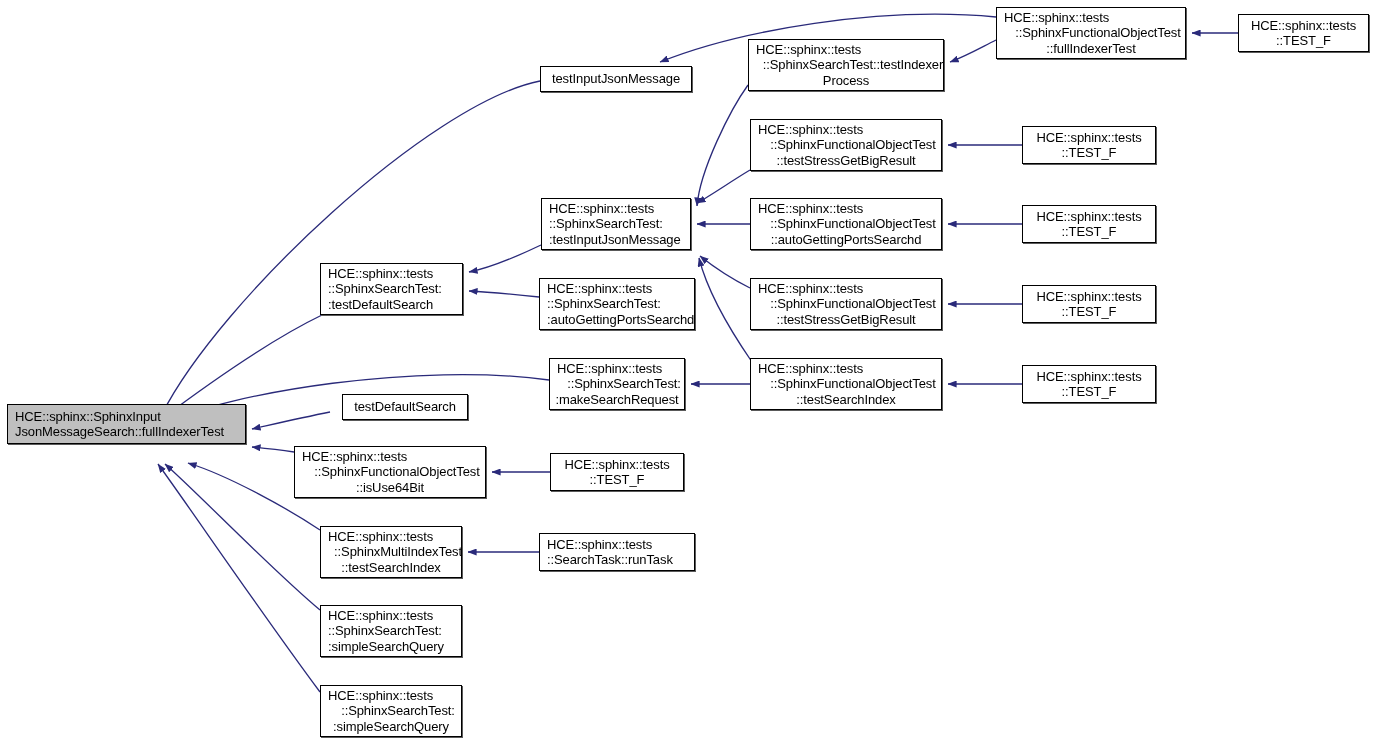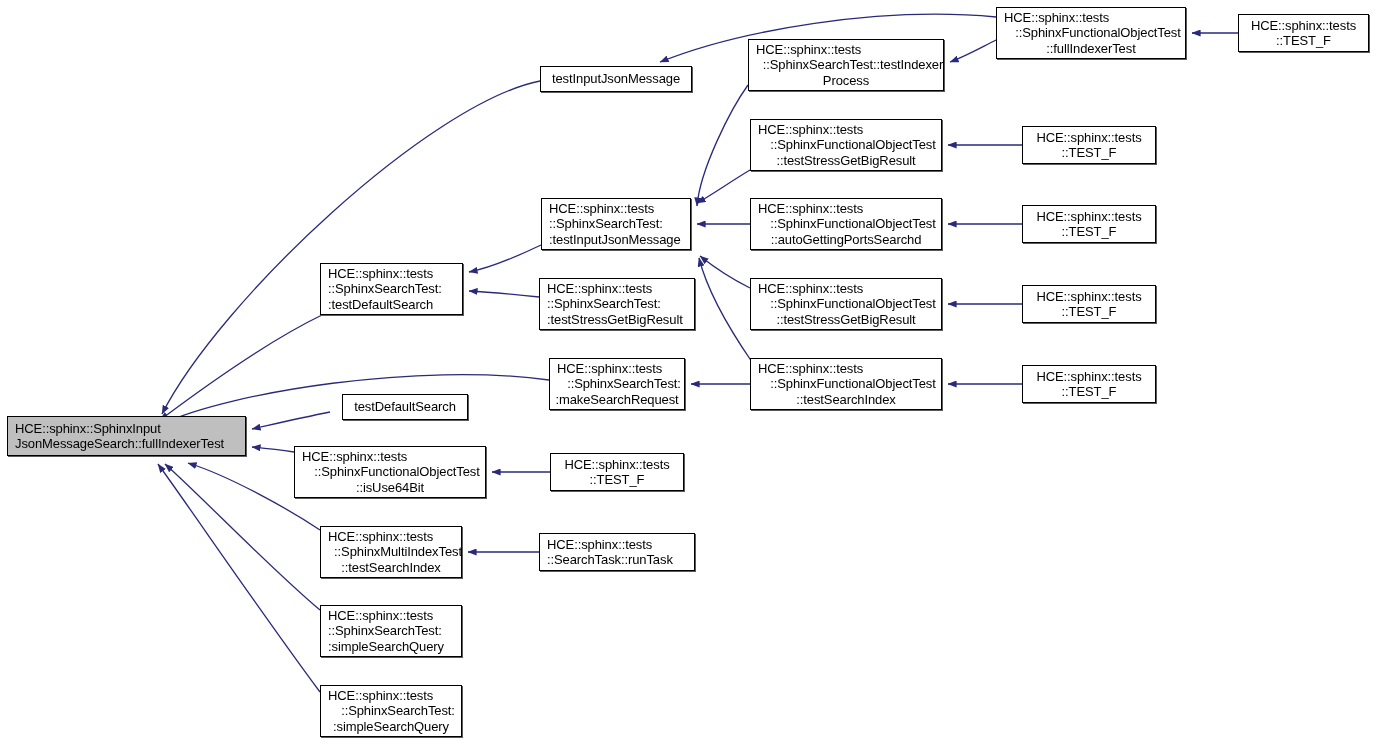--- a/index.html
+++ b/index.html
@@ -88,32 +88,32 @@
         <path d="M330,412 C300,418 270,425 252,429" fill="none" stroke="#2a2a7a" stroke-width="1.3" marker-end="url(#arrowhead)"></path>
         <path d="M294,452 C280,450 262,448 252,447" fill="none" stroke="#2a2a7a" stroke-width="1.3" marker-end="url(#arrowhead)"></path>
         <path d="M550,472 L492,472" fill="none" stroke="#2a2a7a" stroke-width="1.3" marker-end="url(#arrowhead)"></path>
         <path d="M320,530 C290,510 230,476 188,463" fill="none" stroke="#2a2a7a" stroke-width="1.3" marker-end="url(#arrowhead)"></path>
         <path d="M539,552 L468,552" fill="none" stroke="#2a2a7a" stroke-width="1.3" marker-end="url(#arrowhead)"></path>
         <path d="M320,610 C272,570 200,495 165,464" fill="none" stroke="#2a2a7a" stroke-width="1.3" marker-end="url(#arrowhead)"></path>
         <path d="M320,692 C262,614 190,508 158,464" fill="none" stroke="#2a2a7a" stroke-width="1.3" marker-end="url(#arrowhead)"></path>
       </g>
   </svg>
   <div id="nodes">
-      <div class="node ljust current" style="left: 7px; top: 416px; width: 239px; height: 40px;"><span class="line l0">HCE::sphinx::SphinxInput</span><span class="line l1">JsonMessageSearch::fullIndexerTest</span></div>
+      <div class="node ljust current" style="left: 7px; top: 404px; width: 239px; height: 40px;"><span class="line l0">HCE::sphinx::SphinxInput</span><span class="line l1">JsonMessageSearch::fullIndexerTest</span></div>
       <div class="node ctr" style="left: 540px; top: 66px; width: 152px; height: 26px;"><span class="line l0">testInputJsonMessage</span></div>
       <div class="node mixed" style="left: 748px; top: 39px; width: 196px; height: 52px;"><span class="line l0">HCE::sphinx::tests</span><span class="line l1">::SphinxSearchTest::testIndexer</span><span class="line l2">Process</span></div>
       <div class="node mixed" style="left: 996px; top: 7px; width: 190px; height: 52px;"><span class="line l0">HCE::sphinx::tests</span><span class="line l1">::SphinxFunctionalObjectTest</span><span class="line l2">::fullIndexerTest</span></div>
       <div class="node ctr" style="left: 1238px; top: 14px; width: 131px; height: 38px;"><span class="line l0">HCE::sphinx::tests</span><span class="line l1">::TEST_F</span></div>
       <div class="node mixed" style="left: 750px; top: 119px; width: 192px; height: 52px;"><span class="line l0">HCE::sphinx::tests</span><span class="line l1">::SphinxFunctionalObjectTest</span><span class="line l2">::testStressGetBigResult</span></div>
       <div class="node ctr" style="left: 1022px; top: 126px; width: 134px; height: 38px;"><span class="line l0">HCE::sphinx::tests</span><span class="line l1">::TEST_F</span></div>
       <div class="node ljust" style="left: 541px; top: 198px; width: 150px; height: 52px;"><span class="line l0">HCE::sphinx::tests</span><span class="line l1">::SphinxSearchTest:</span><span class="line l2">:testInputJsonMessage</span></div>
       <div class="node mixed" style="left: 750px; top: 198px; width: 192px; height: 52px;"><span class="line l0">HCE::sphinx::tests</span><span class="line l1">::SphinxFunctionalObjectTest</span><span class="line l2">::autoGettingPortsSearchd</span></div>
       <div class="node ctr" style="left: 1022px; top: 205px; width: 134px; height: 38px;"><span class="line l0">HCE::sphinx::tests</span><span class="line l1">::TEST_F</span></div>
       <div class="node ljust" style="left: 320px; top: 263px; width: 143px; height: 52px;"><span class="line l0">HCE::sphinx::tests</span><span class="line l1">::SphinxSearchTest:</span><span class="line l2">:testDefaultSearch</span></div>
-      <div class="node ljust" style="left: 539px; top: 278px; width: 156px; height: 52px;"><span class="line l0">HCE::sphinx::tests</span><span class="line l1">::SphinxSearchTest:</span><span class="line l2">:testStressGetBigResult</span></div>
+      <div class="node ljust" style="left: 539px; top: 278px; width: 156px; height: 52px;"><span class="line l0">HCE::sphinx::tests</span><span class="line l1">::SphinxSearchTest:</span><span class="line l2">:autoGettingPortsSearchd</span></div>
       <div class="node mixed" style="left: 750px; top: 278px; width: 192px; height: 52px;"><span class="line l0">HCE::sphinx::tests</span><span class="line l1">::SphinxFunctionalObjectTest</span><span class="line l2">::testStressGetBigResult</span></div>
       <div class="node ctr" style="left: 1022px; top: 285px; width: 134px; height: 38px;"><span class="line l0">HCE::sphinx::tests</span><span class="line l1">::TEST_F</span></div>
       <div class="node mixed" style="left: 549px; top: 358px; width: 136px; height: 52px;"><span class="line l0">HCE::sphinx::tests</span><span class="line l1">::SphinxSearchTest:</span><span class="line l2">:makeSearchRequest</span></div>
       <div class="node mixed" style="left: 750px; top: 358px; width: 192px; height: 52px;"><span class="line l0">HCE::sphinx::tests</span><span class="line l1">::SphinxFunctionalObjectTest</span><span class="line l2">::testSearchIndex</span></div>
       <div class="node ctr" style="left: 1022px; top: 365px; width: 134px; height: 38px;"><span class="line l0">HCE::sphinx::tests</span><span class="line l1">::TEST_F</span></div>
       <div class="node ctr" style="left: 342px; top: 394px; width: 126px; height: 26px;"><span class="line l0">testDefaultSearch</span></div>
       <div class="node mixed" style="left: 294px; top: 446px; width: 192px; height: 52px;"><span class="line l0">HCE::sphinx::tests</span><span class="line l1">::SphinxFunctionalObjectTest</span><span class="line l2">::isUse64Bit</span></div>
       <div class="node ctr" style="left: 550px; top: 453px; width: 134px; height: 38px;"><span class="line l0">HCE::sphinx::tests</span><span class="line l1">::TEST_F</span></div>
       <div class="node mixed" style="left: 320px; top: 526px; width: 142px; height: 52px;"><span class="line l0">HCE::sphinx::tests</span><span class="line l1">::SphinxMultiIndexTest</span><span class="line l2">::testSearchIndex</span></div>
       <div class="node ljust" style="left: 539px; top: 533px; width: 156px; height: 38px;"><span class="line l0">HCE::sphinx::tests</span><span class="line l1">::SearchTask::runTask</span></div>

